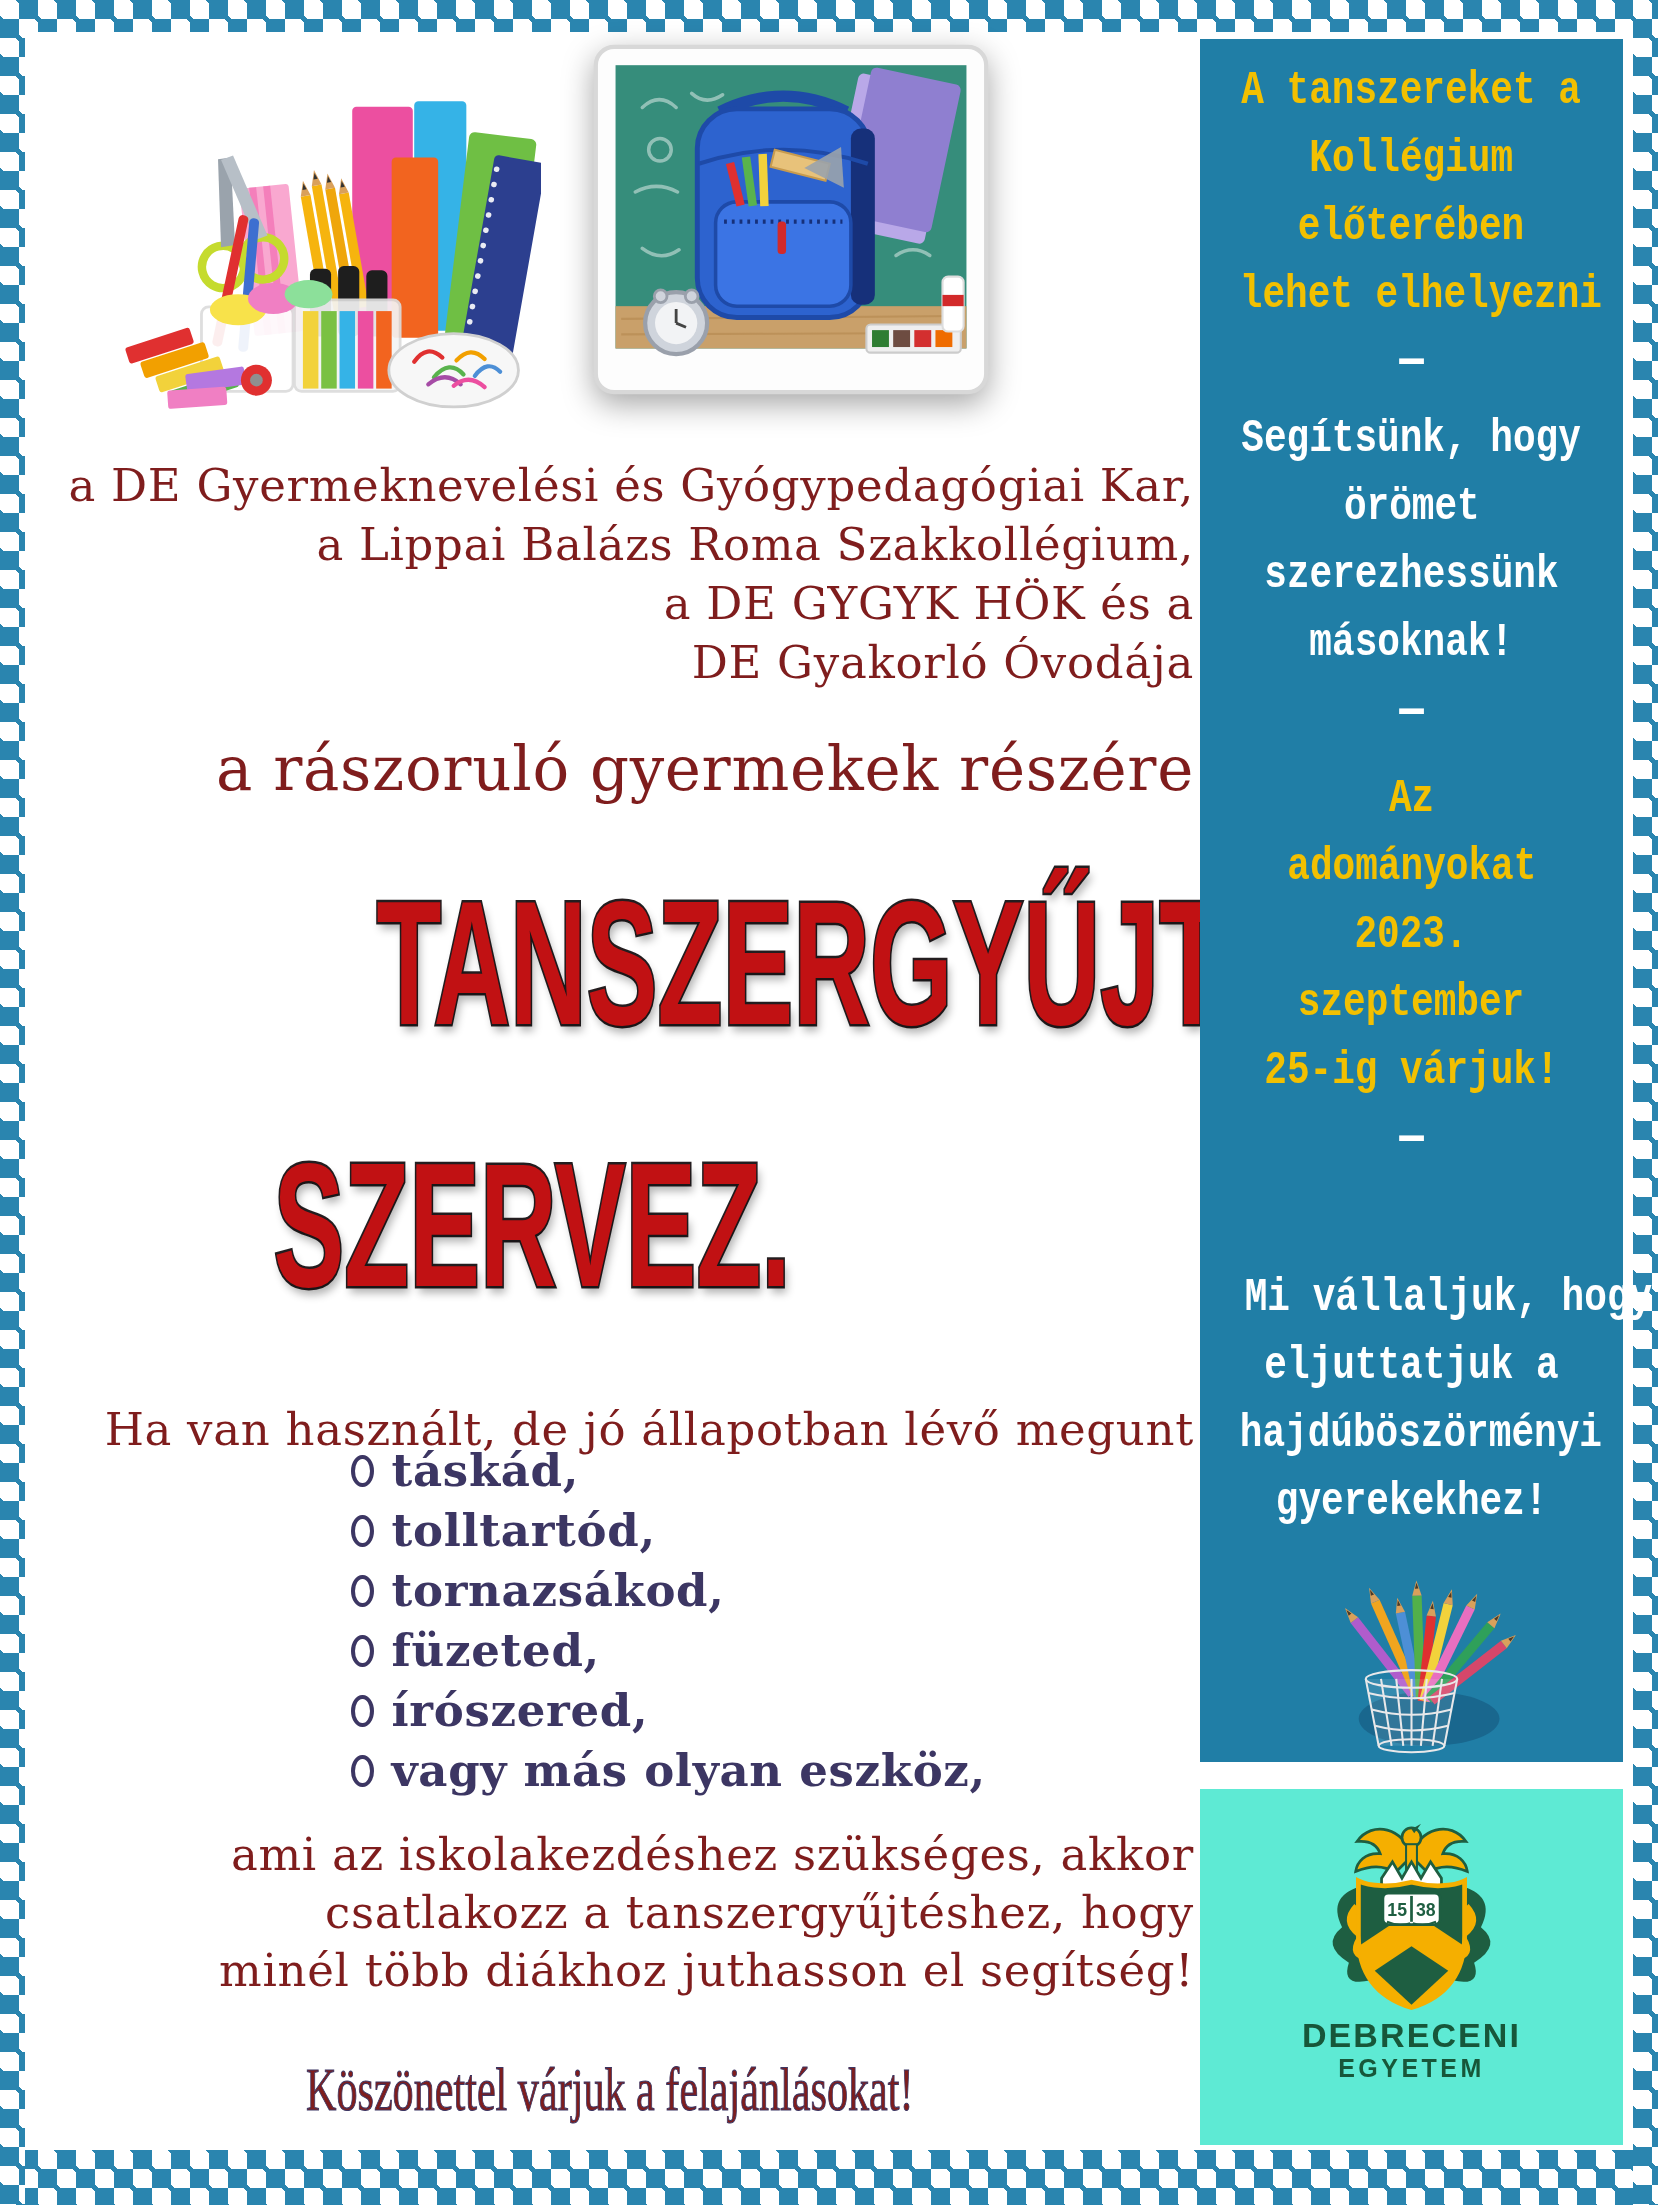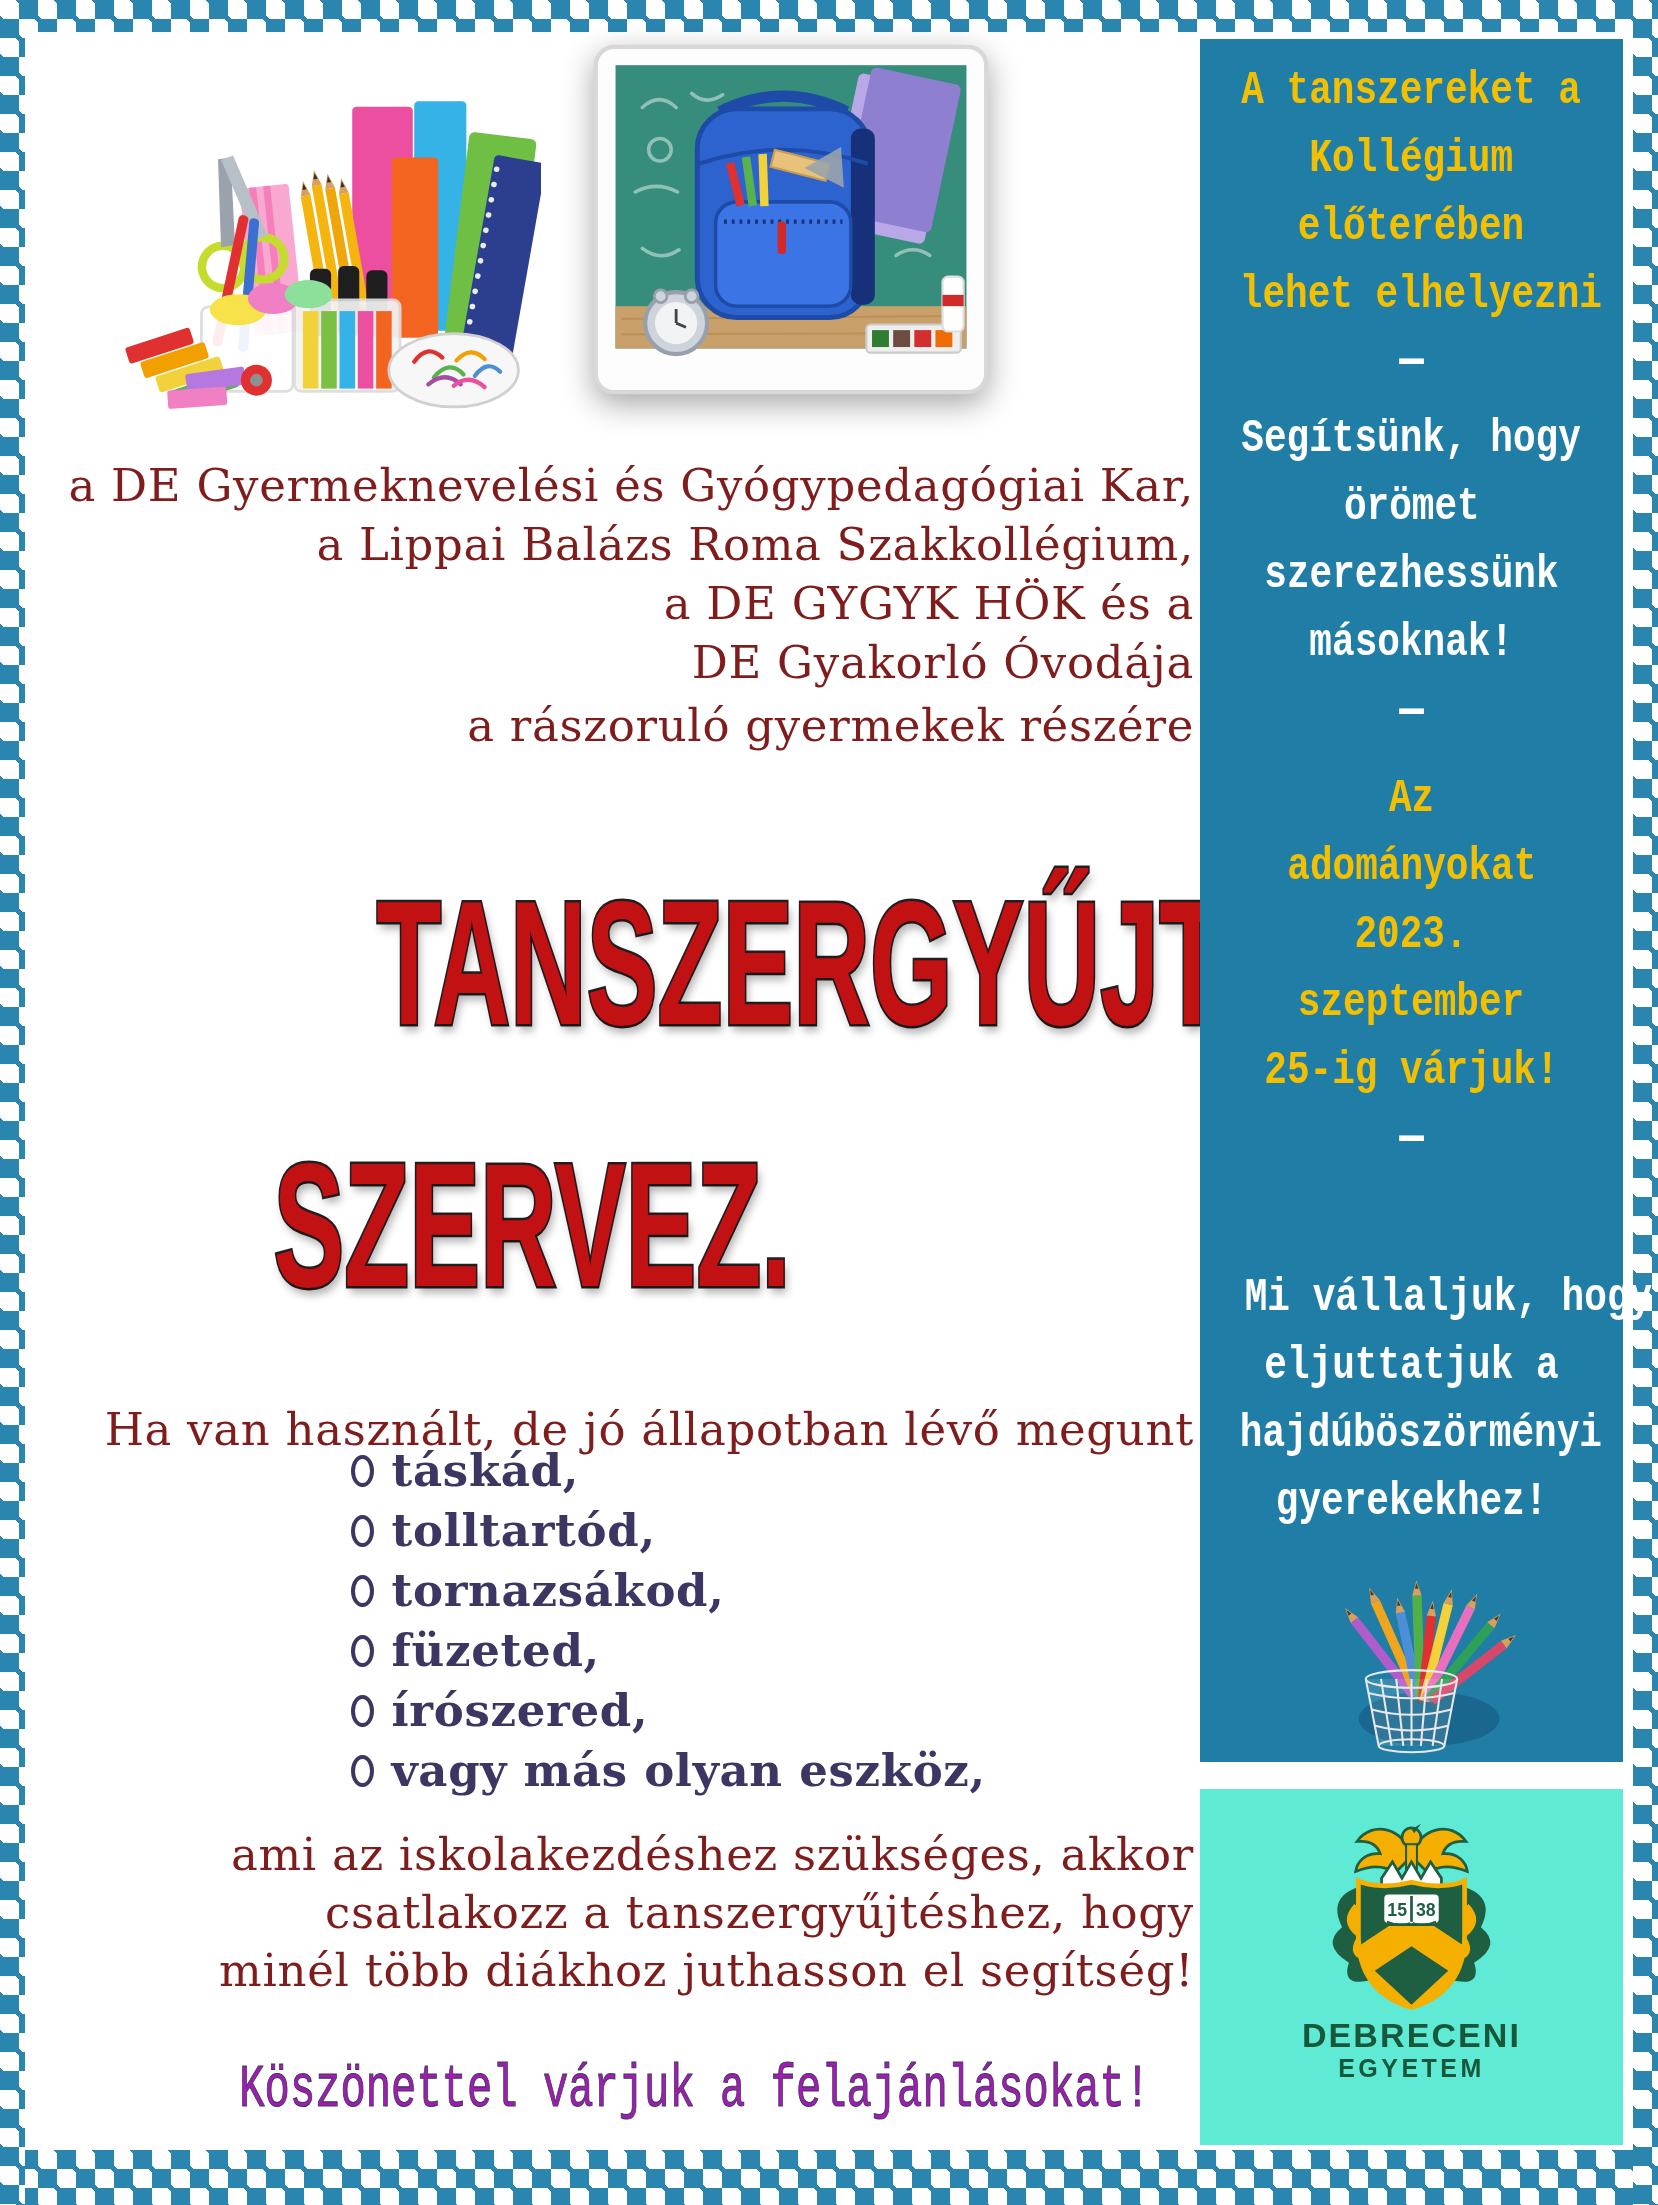--- a/index.html
+++ b/index.html
@@ -17,21 +17,21 @@
     background-size:38px 38px;
   }
   .band-top{left:0;top:0;right:0;height:32px;}
   .band-bottom{left:0;bottom:0;right:0;height:55px;}
   .band-left{left:0;top:0;bottom:0;width:25px;}
   .band-right{right:0;top:0;bottom:0;width:25px;}
 
   
   .serif-block{position:absolute;left:25px;width:1169px;text-align:right;color:#7f1d1d;}
   .intro{top:456px;font-size:45px;line-height:59px;letter-spacing:0.7px;}
-  .tagline{top:696px;font-size:45px;line-height:59px;letter-spacing:0.7px;}
+  .tagline{top:739px;font-size:61px;line-height:59px;letter-spacing:0.7px;}
   .havan{top:1400px;font-size:45px;line-height:59px;letter-spacing:0.7px;}
   .closing{top:1826px;font-size:45px;line-height:58px;letter-spacing:0.7px;}
 
   .headline{
     position:absolute;text-align:center;
     font-family:"Liberation Sans","DejaVu Sans",sans-serif;
     font-weight:700;font-size:177px;line-height:1.05;color:#C11113;
     -webkit-text-stroke:5px #241E20;paint-order:stroke fill;
   }
   .headline .cx{
@@ -46,22 +46,22 @@
   .bullet{
     flex:0 0 auto;width:22.5px;height:32px;border:4.2px solid #3C3663;border-radius:50%;
     box-sizing:border-box;background:transparent;
   }
   .supply-list .item-text{
     font-weight:700;font-size:45px;color:#3C3663;letter-spacing:0.7px;white-space:nowrap;
   }
 
   .thanks{
     position:absolute;left:25px;top:2054px;width:1169px;text-align:center;
-    font-family:Liberation Mono, monospace;
-    font-size:62px;color:#a21caf;font-weight:400;
+    font-family:Liberation Serif, serif;
+    font-size:62px;color:#7f1d1d;font-weight:400;
     -webkit-text-stroke:1.1px #3C3663;
   }
   .thanks .cx{display:inline-block;transform:scaleX(.68);transform-origin:50% 50%;white-space:nowrap;}
 
   
   .photo{position:absolute;}
   .supplies-photo{left:62px;top:51px;width:479px;height:361px;}
   .backpack-photo{left:593px;top:44px;width:396px;height:351px;filter:drop-shadow(0 10px 15.5px rgba(0,0,0,.35));}
 
   

